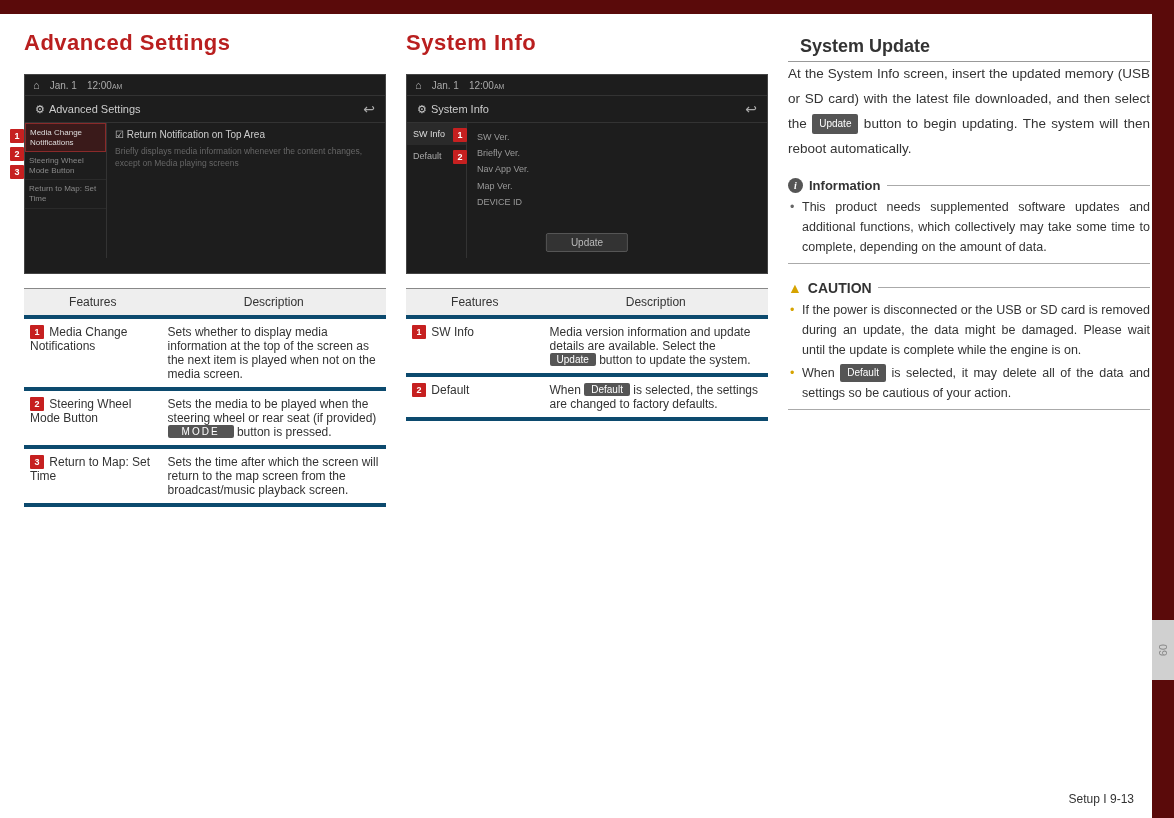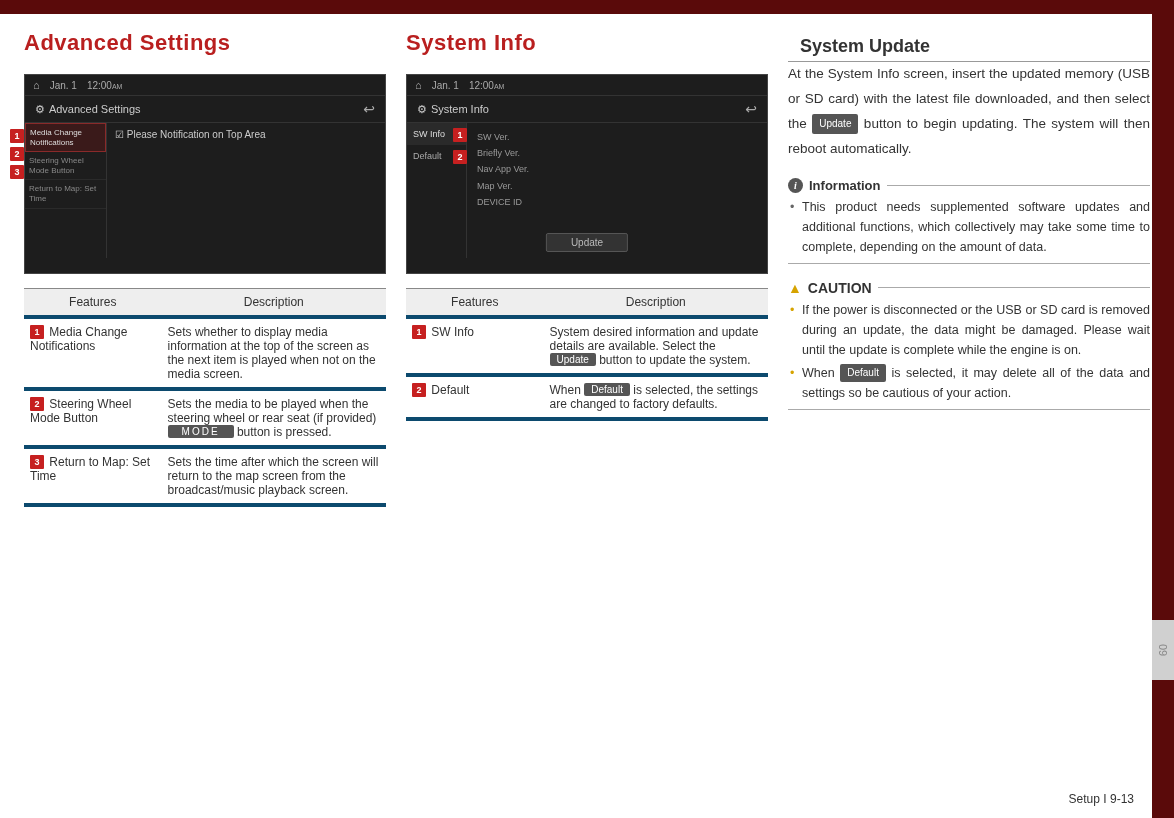--- a/index.html
+++ b/index.html
@@ -312,21 +312,22 @@
         <span><span class="gear">⚙</span><span>Advanced Settings</span></span>
         <span class="back">↩</span>
       </div>
       <div class="adv-body">
         <div class="adv-side">
           <div class="adv-side-item sel">Media Change Notifications</div>
           <div class="adv-side-item">Steering Wheel Mode Button</div>
           <div class="adv-side-item">Return to Map: Set Time</div>
         </div>
         <div class="adv-main">
-          <div class="adv-row1">Please Notification on Top Area</div>
+          <div class="adv-row1">Return Notification on Top Area</div>
+          <div class="adv-desc">Briefly displays media information whenever the content changes, except on Media playing screens</div>
         </div>
       </div>
     </div>
 
     <table class="features">
       <tbody>
           <tr>
         <th>Features</th>
         <th>Description</th>
       </tr>
@@ -382,21 +383,21 @@
     </div>
 
     <table class="features">
       <tbody>
           <tr>
         <th>Features</th>
         <th>Description</th>
       </tr>
       <tr>
         <td><span class="num-inline">1</span> <span class="feat-label">SW Info</span></td>
-        <td><span>System desired information and update details are available. Select the </span><span class="btn-chip">Update</span><span> button to update the system.</span></td>
+        <td><span>Media version information and update details are available. Select the </span><span class="btn-chip">Update</span><span> button to update the system.</span></td>
       </tr>
       <tr>
         <td><span class="num-inline">2</span> <span class="feat-label">Default</span></td>
         <td><span>When </span><span class="btn-chip">Default</span><span> is selected, the settings are changed to factory defaults.</span></td>
       </tr>
     </tbody>
       </table>
   </div>
 
   <div class="col">

